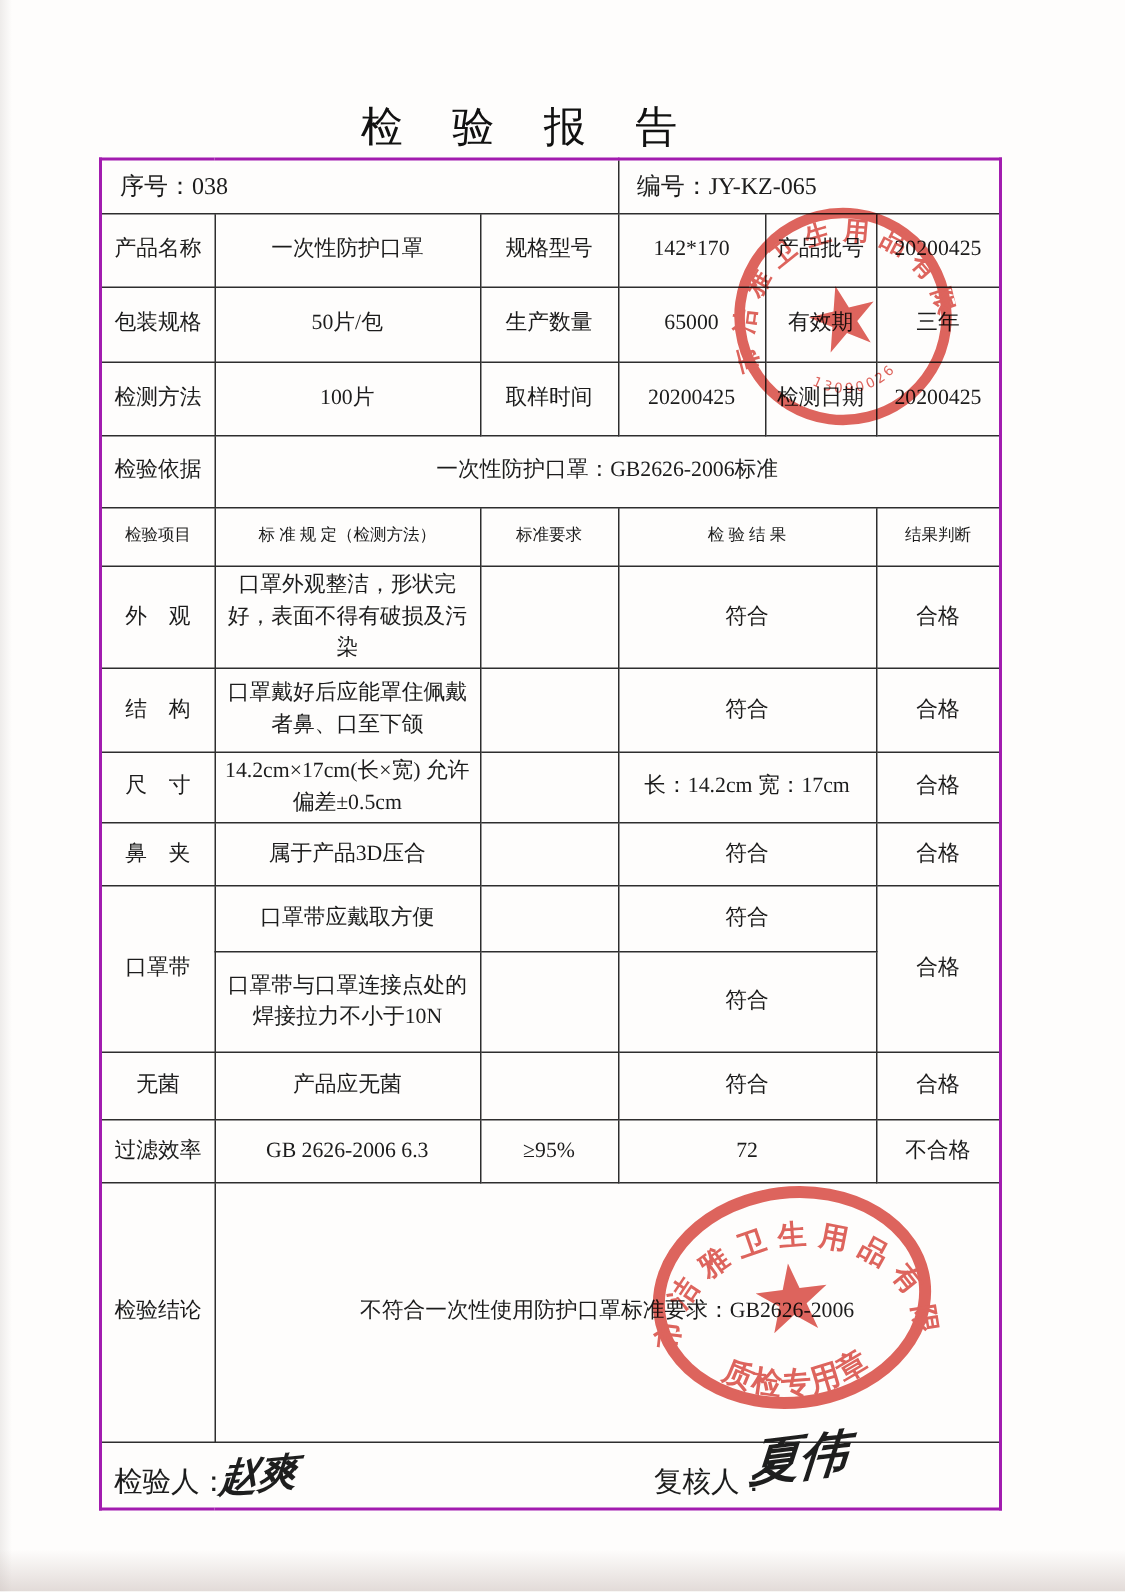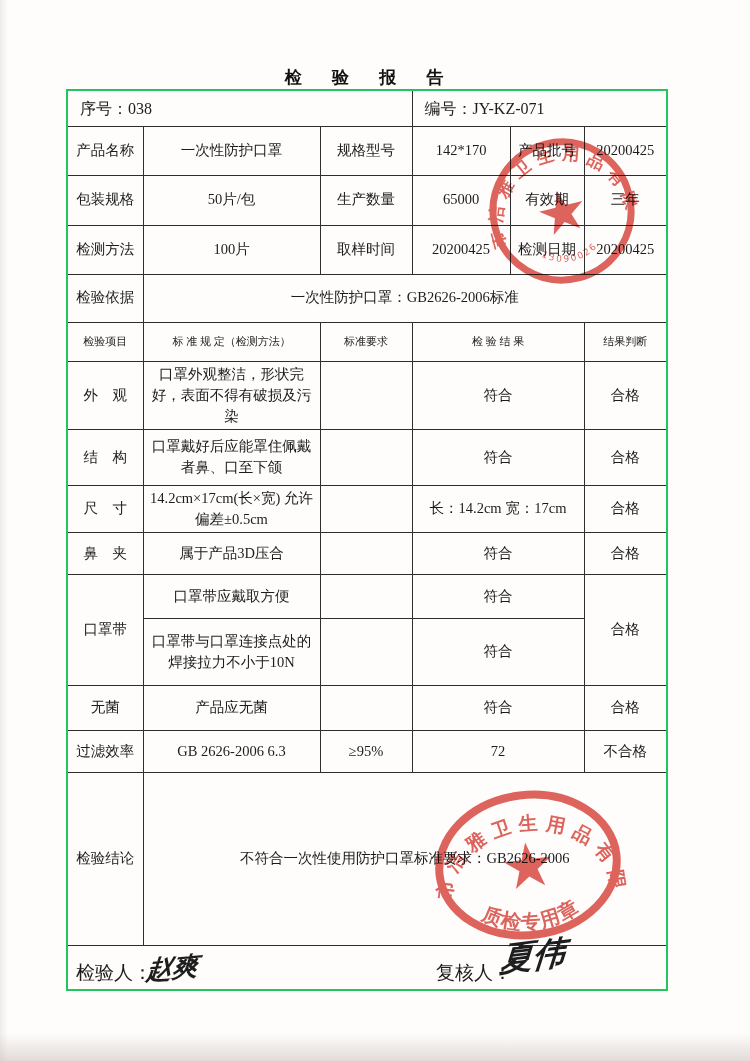--- a/index.html
+++ b/index.html
@@ -5,28 +5,28 @@
   html,body{margin:0;padding:0;}
   body{
     width:750px;height:1061px;position:relative;
     background:#fefdfc;
     font-family:"Liberation Serif","DejaVu Serif",serif;
     color:#1c1c1c;
     overflow:hidden;
   }
   .page{position:absolute;inset:0;}
   .report-title{
-    position:absolute;top:66px;left:66px;width:600px;
-    text-align:center;font-size:17px;font-weight:bold;
+    position:absolute;top:66px;left:48px;width:600px;
+    text-align:center;font-size:28px;font-weight:normal;
     letter-spacing:4px;word-spacing:18px;color:#111;
   }
   table.report{
-    position:absolute;left:66px;top:89px;width:600px;
+    position:absolute;left:66px;top:105px;width:600px;
     border-collapse:collapse;table-layout:fixed;
-    border:2px solid #22c55e;
+    border:2px solid #a21caf;
   }
   table.report td{
     border:1.5px solid #2e2e2e;
     text-align:center;vertical-align:middle;
     font-size:14.5px;line-height:1.45;
     padding:2px 4px;
     overflow:visible;
   }
   td.lab{font-size:15px;margin-left:24px;}
   tr.r-serial td{font-size:16px;text-align:left;padding-left:12px;}
@@ -82,21 +82,21 @@
         <col style="width:177px">
         <col style="width:92px">
       <col style="width:98px">
         <col style="width:74px">
         <col style="width:83px">
     </colgroup>
 
     <tbody>
         <tr class="r-serial h36">
       <td colspan="3"><span>序号：</span><span>038</span></td>
-      <td colspan="3"><span>编号：</span><span>JY-KZ-071</span></td>
+      <td colspan="3"><span>编号：</span><span>JY-KZ-065</span></td>
     </tr>
 
     <tr class="h49">
       <td class="lab">产品名称</td>
       <td>一次性防护口罩</td>
       <td class="lab">规格型号</td>
       <td>142*170</td>
       <td class="lab">产品批号</td>
       <td>20200425</td>
     </tr>

